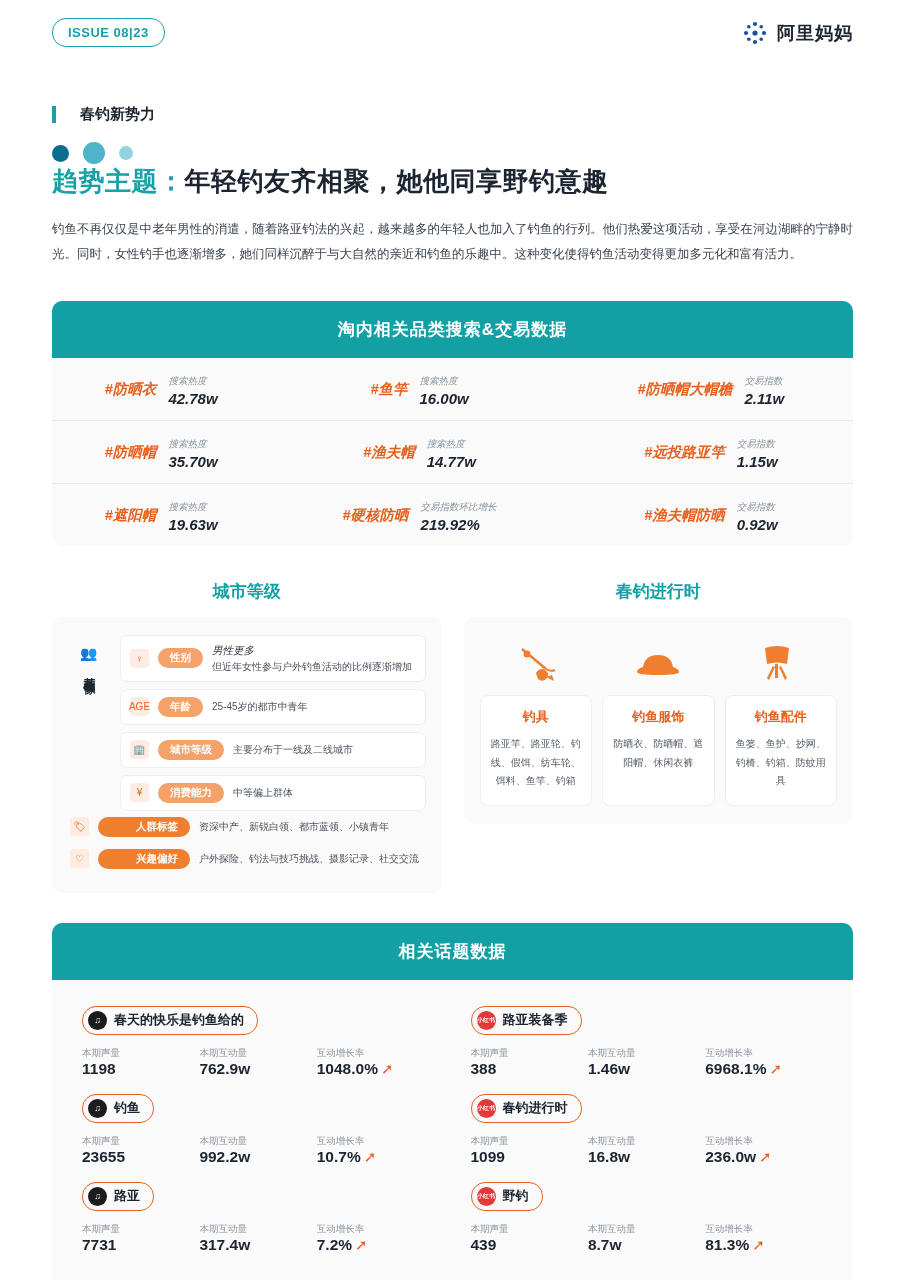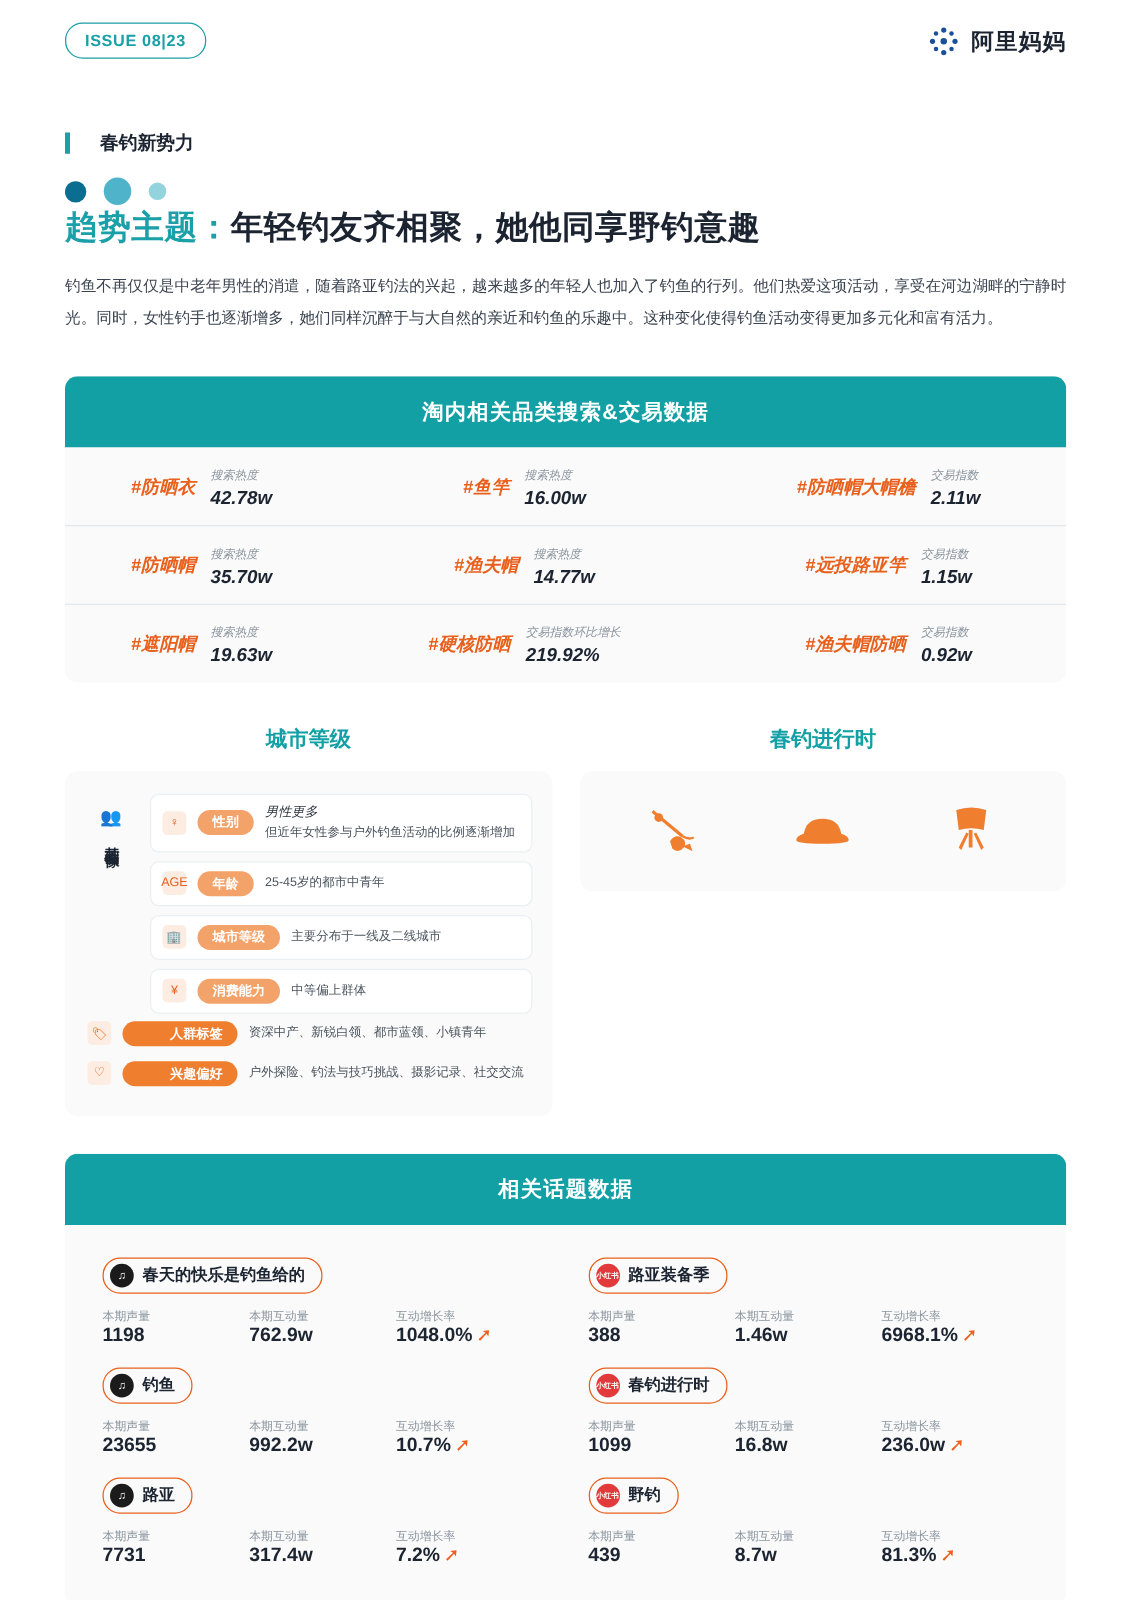--- a/index.html
+++ b/index.html
@@ -420,20 +420,34 @@
           </span>
           <span class="pref-ic">
             <svg width="40" height="42" viewBox="0 0 40 42" fill="#ef7e2e">
               <path d="M8 6 q12-4 24 0 l-2 16 q-10-3-20 0z"></path>
               <rect x="18" y="22" width="3" height="14"></rect>
               <path d="M10 36 l6-12 2 1 -6 13z"></path>
               <path d="M30 36 l-6-12 -2 1 6 13z"></path>
             </svg>
           </span>
         </div>
+        <div class="pref-cards">
+          <div class="pref-card">
+            <h4>钓具</h4>
+            <p>路亚竿、路亚轮、钓线、假饵、纺车轮、饵料、鱼竿、钓箱</p>
+          </div>
+          <div class="pref-card">
+            <h4>钓鱼服饰</h4>
+            <p>防晒衣、防晒帽、遮阳帽、休闲衣裤</p>
+          </div>
+          <div class="pref-card">
+            <h4>钓鱼配件</h4>
+            <p>鱼篓、鱼护、抄网、钓椅、钓箱、防蚊用具</p>
+          </div>
+        </div>
       </div>
     </div>
   </div>
 
   <div class="card topic-card">
     <div class="card-head">相关话题数据</div>
     <div class="card-body">
       <div class="topics">
 
         <div class="topic-col">

